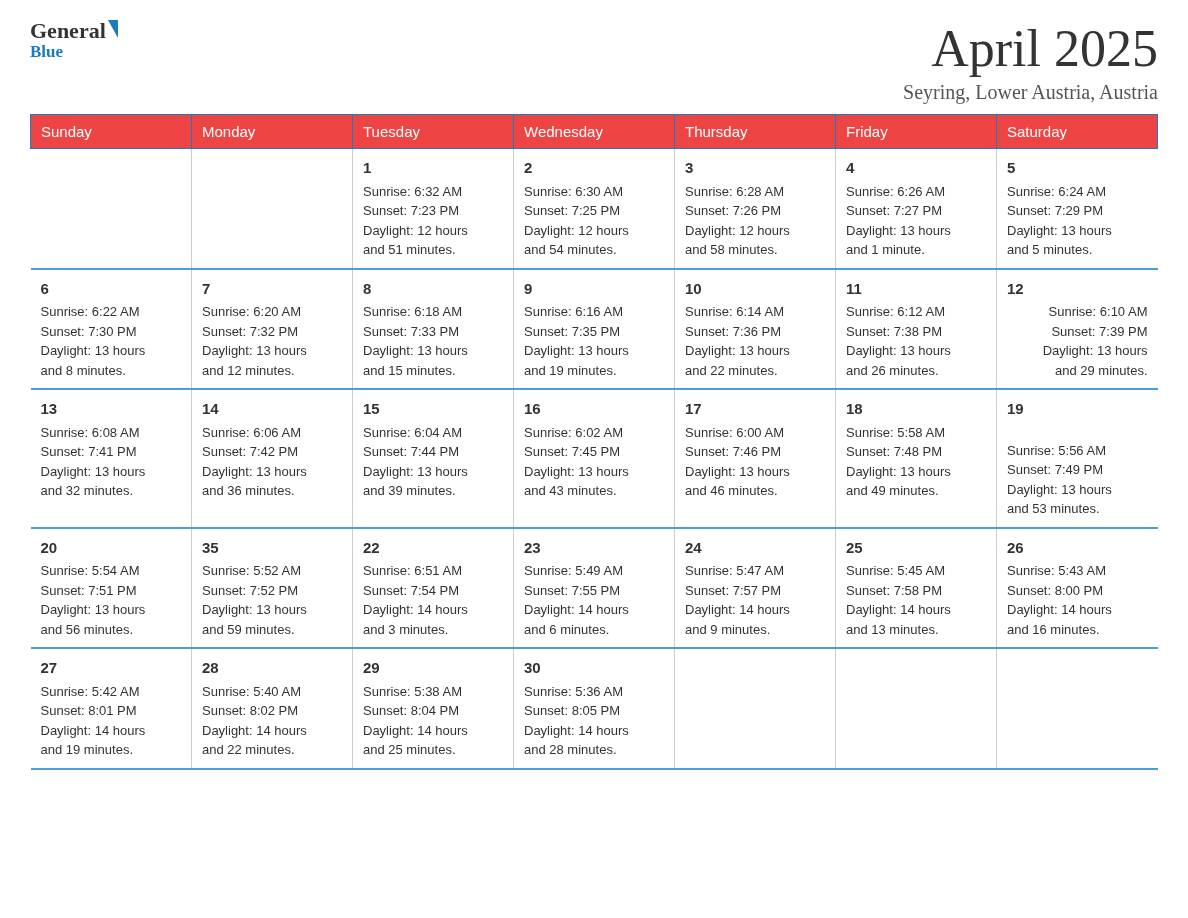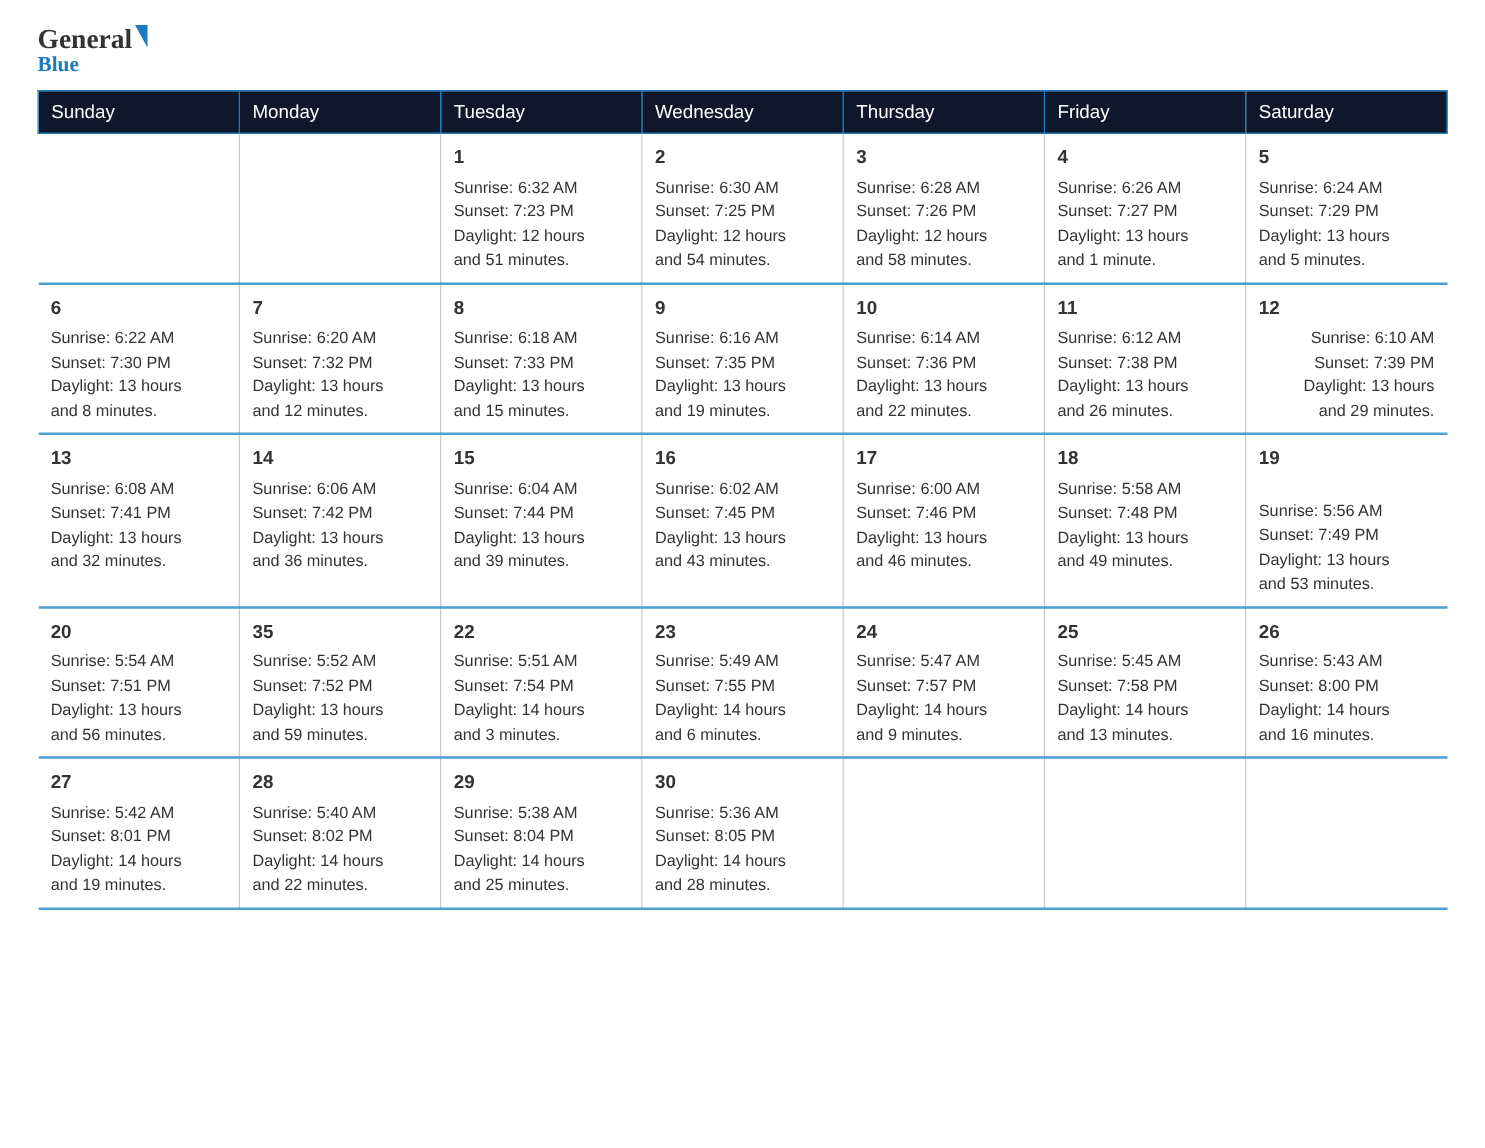--- a/index.html
+++ b/index.html
@@ -59,21 +59,21 @@
       font-size: 20px;
       color: #555;
       margin-top: 4px;
     }
     .calendar {
       width: 100%;
       border-collapse: collapse;
       margin-top: 10px;
     }
     .calendar thead tr {
-      background-color: #0f172a;
+      background-color: #ef4444;
     }
     .calendar thead th {
       color: #fff;
       font-size: 15px;
       font-weight: normal;
       padding: 8px 10px;
       text-align: left;
       border: 1px solid #1a7bbf;
     }
     .calendar tbody tr {
@@ -109,20 +109,24 @@
 <div class="header">
   <div class="logo">
     <div style="display:flex; flex-direction:column; align-items:flex-start;">
       <div style="display:flex; align-items:center;">
         <span class="logo-text">General</span>
         <span class="logo-triangle"></span>
       </div>
       <span class="logo-blue">Blue</span>
     </div>
   </div>
+  <div class="title-block">
+    <div class="month-title">April 2025</div>
+    <div class="subtitle">Seyring, Lower Austria, Austria</div>
+  </div>
 </div>
 
 <table class="calendar">
   <thead>
     <tr>
     <th>Sunday</th>
         <th>Monday</th>
         <th>Tuesday</th>
         <th>Wednesday</th>
         <th>Thursday</th>
@@ -282,21 +286,21 @@
         </td>
         <td>
           <span class="day-number">35</span>
           <div class="day-info" style="white-space: pre-line;">Sunrise: 5:52 AM
 Sunset: 7:52 PM
 Daylight: 13 hours
 and 59 minutes.</div>
         </td>
         <td>
           <span class="day-number">22</span>
-          <div class="day-info" style="white-space: pre-line;">Sunrise: 5:51 AM
+          <div class="day-info" style="white-space: pre-line;">Sunrise: 6:51 AM
 Sunset: 7:54 PM
 Daylight: 14 hours
 and 3 minutes.</div>
         </td>
         <td>
           <span class="day-number">23</span>
           <div class="day-info" style="white-space: pre-line;">Sunrise: 5:49 AM
 Sunset: 7:55 PM
 Daylight: 14 hours
 and 6 minutes.</div>

